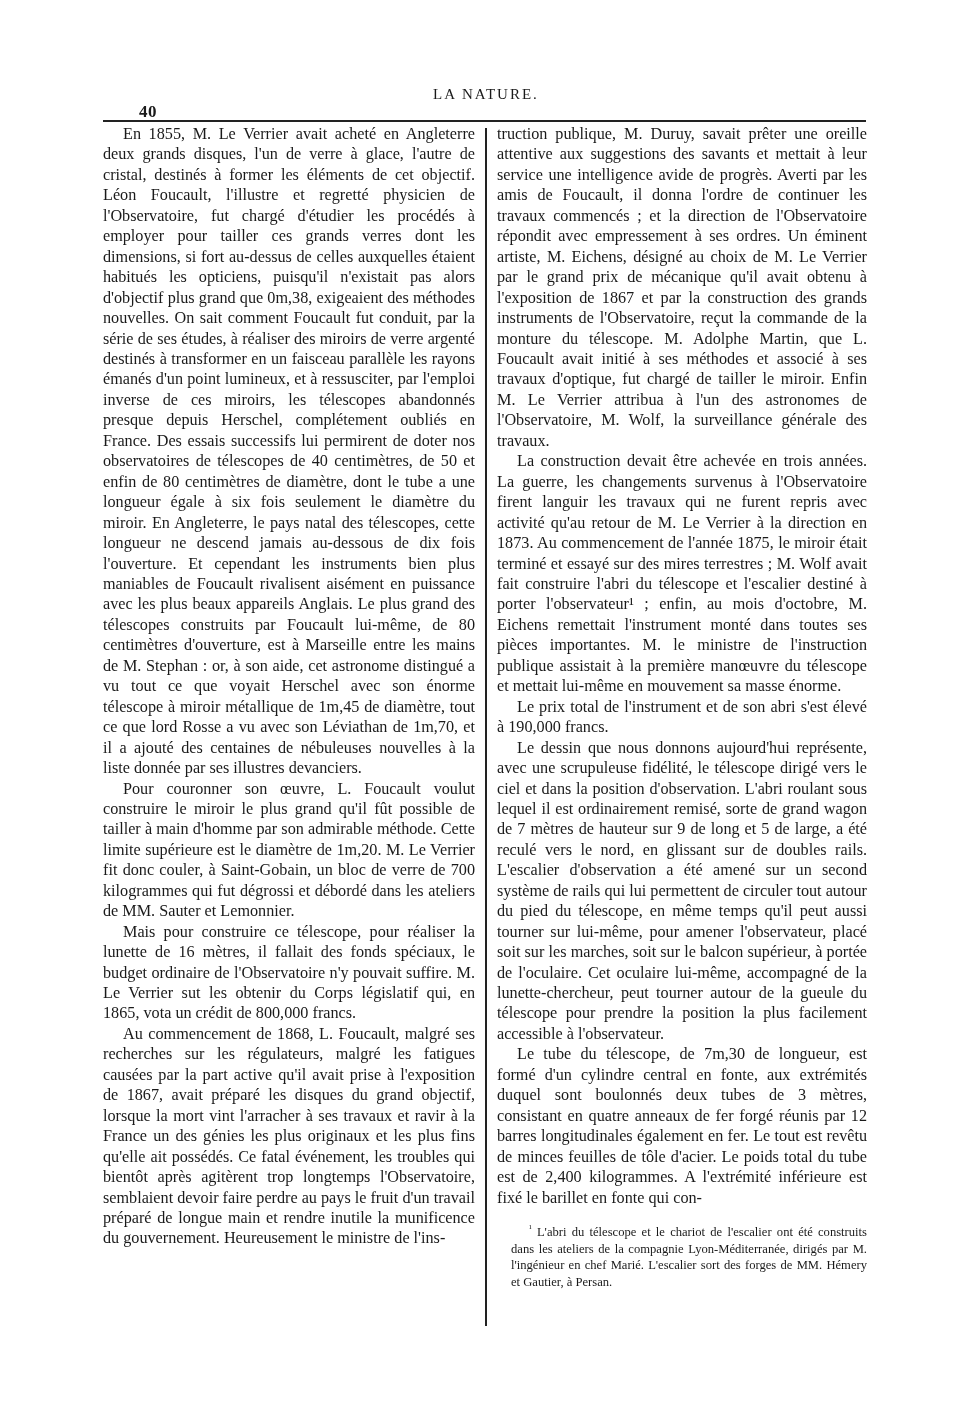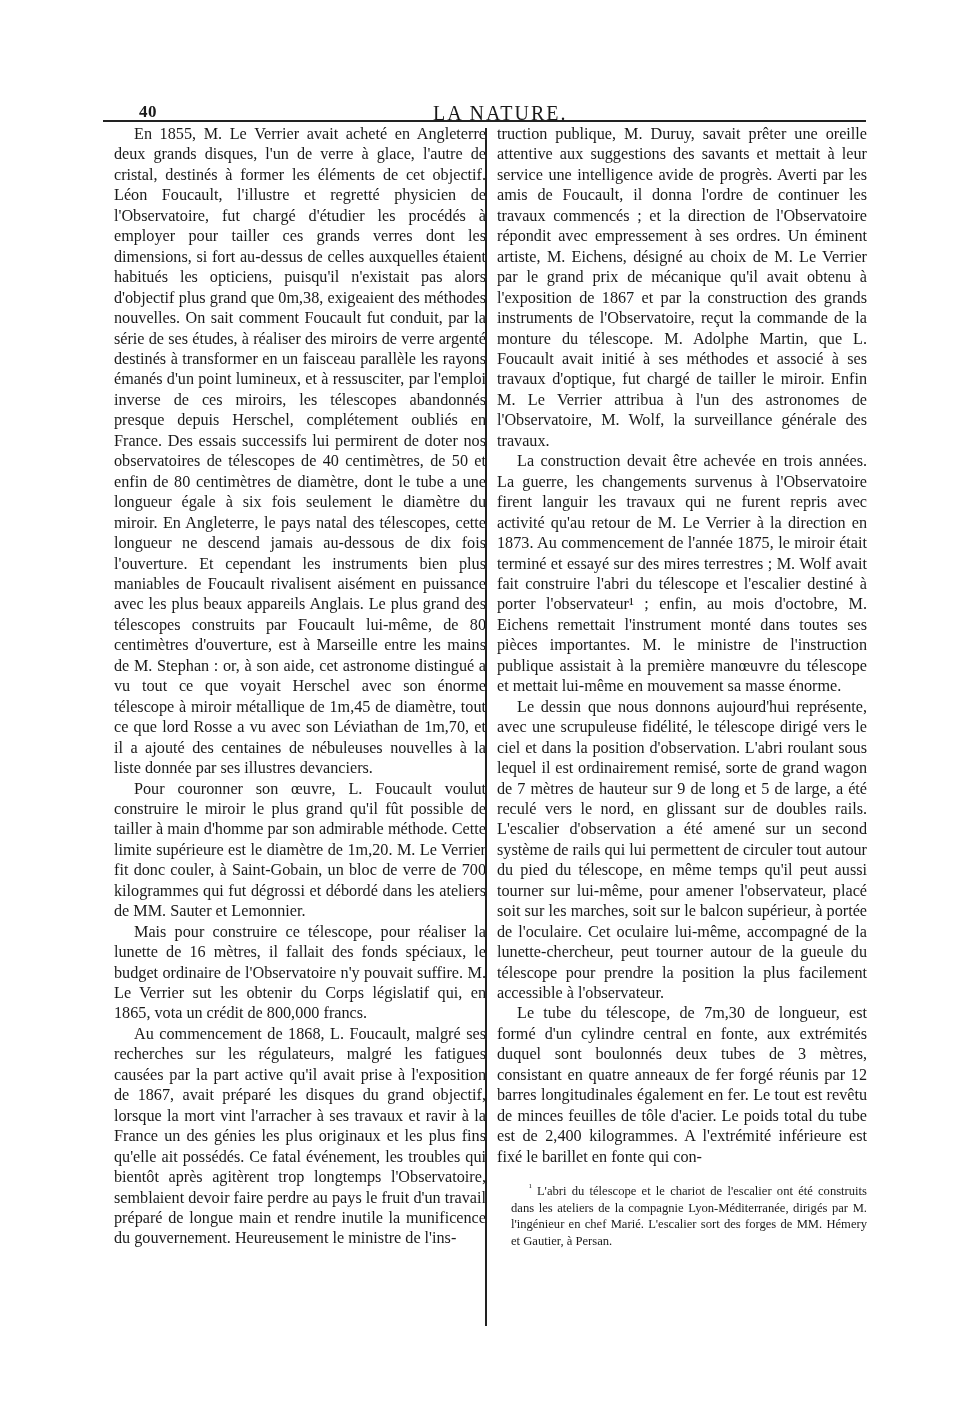--- a/index.html
+++ b/index.html
@@ -1,24 +1,24 @@
 <!DOCTYPE html>
 <html><head>
 <meta charset="utf-8">
 <style>
   html, body { margin: 0; padding: 0; background: #ffffff; }
   body { width: 966px; height: 1417px; position: relative; overflow: hidden;
          font-family: "Liberation Serif", "DejaVu Serif", serif; color: #1a1a1a; }
   .page-header { position: absolute; left: 103px; top: 86px; width: 762px; height: 24px; }
   .page-number { position: absolute; left: 0; top: 16px; font-size: 17px; font-weight: bold; letter-spacing: 0.5px; margin-left: 36px; }
-  .running-title { position: absolute; left: 330px; top: 16px; font-size: 20px; letter-spacing: 2px; }
+  .running-title { position: absolute; left: 330px; top: 0; font-size: 15px; letter-spacing: 2px; }
   .header-rule { position: absolute; left: 103px; top: 120px; width: 763px; height: 2px; background: #222; }
   .column { position: absolute; top: 124px; width: 372px; font-size: 16.2px; line-height: 20.45px; text-align: justify;
             hyphens: none; }
-  .col-left { left: 114px; }
+  .col-left { left: 103px; }
   .col-right { left: 497px; width: 370px; }
   .col-divider { position: absolute; left: 485px; top: 128px; width: 1.5px; height: 1198px; background: #222; }
   p { margin: 0; text-indent: 20px; }
   p.no-indent { text-indent: 0; }
   .sup { font-size: 9px; vertical-align: super; line-height: 0; }
   .footnote { margin-top: 16px; font-size: 12.6px; line-height: 16.6px; text-indent: 18px; text-align: justify; margin-left: 14px; }
 </style>
 </head>
 <body>
 
@@ -33,19 +33,20 @@
   <p>Pour couronner son œuvre, L. Foucault voulut construire le miroir le plus grand qu'il fût possible de tailler à main d'homme par son admirable méthode. Cette limite supérieure est le diamètre de 1m,20. M. Le Verrier fit donc couler, à Saint-Gobain, un bloc de verre de 700 kilogrammes qui fut dégrossi et débordé dans les ateliers de MM. Sauter et Lemonnier.</p>
   <p>Mais pour construire ce télescope, pour réaliser la lunette de 16 mètres, il fallait des fonds spéciaux, le budget ordinaire de l'Observatoire n'y pouvait suffire. M. Le Verrier sut les obtenir du Corps législatif qui, en 1865, vota un crédit de 800,000 francs.</p>
   <p>Au commencement de 1868, L. Foucault, malgré ses recherches sur les régulateurs, malgré les fatigues causées par la part active qu'il avait prise à l'exposition de 1867, avait préparé les disques du grand objectif, lorsque la mort vint l'arracher à ses travaux et ravir à la France un des génies les plus originaux et les plus fins qu'elle ait possédés. Ce fatal événement, les troubles qui bientôt après agitèrent trop longtemps l'Observatoire, semblaient devoir faire perdre au pays le fruit d'un travail préparé de longue main et rendre inutile la munificence du gouvernement. Heureusement le ministre de l'ins-</p>
 </div>
 
 <div class="col-divider"></div>
 
 <div class="column col-right">
   <p class="no-indent">truction publique, M. Duruy, savait prêter une oreille attentive aux suggestions des savants et mettait à leur service une intelligence avide de progrès. Averti par les amis de Foucault, il donna l'ordre de continuer les travaux commencés ; et la direction de l'Observatoire répondit avec empressement à ses ordres. Un éminent artiste, M. Eichens, désigné au choix de M. Le Verrier par le grand prix de mécanique qu'il avait obtenu à l'exposition de 1867 et par la construction des grands instruments de l'Observatoire, reçut la commande de la monture du télescope. M. Adolphe Martin, que L. Foucault avait initié à ses méthodes et associé à ses travaux d'optique, fut chargé de tailler le miroir. Enfin M. Le Verrier attribua à l'un des astronomes de l'Observatoire, M. Wolf, la surveillance générale des travaux.</p>
   <p>La construction devait être achevée en trois années. La guerre, les changements survenus à l'Observatoire firent languir les travaux qui ne furent repris avec activité qu'au retour de M. Le Verrier à la direction en 1873. Au commencement de l'année 1875, le miroir était terminé et essayé sur des mires terrestres ; M. Wolf avait fait construire l'abri du télescope et l'escalier destiné à porter l'observateur¹ ; enfin, au mois d'octobre, M. Eichens remettait l'instrument monté dans toutes ses pièces importantes. M. le ministre de l'instruction publique assistait à la première manœuvre du télescope et mettait lui-même en mouvement sa masse énorme.</p>
+  <p>Le prix total de l'instrument et de son abri s'est élevé à 190,000 francs.</p>
   <p>Le dessin que nous donnons aujourd'hui représente, avec une scrupuleuse fidélité, le télescope dirigé vers le ciel et dans la position d'observation. L'abri roulant sous lequel il est ordinairement remisé, sorte de grand wagon de 7 mètres de hauteur sur 9 de long et 5 de large, a été reculé vers le nord, en glissant sur de doubles rails. L'escalier d'observation a été amené sur un second système de rails qui lui permettent de circuler tout autour du pied du télescope, en même temps qu'il peut aussi tourner sur lui-même, pour amener l'observateur, placé soit sur les marches, soit sur le balcon supérieur, à portée de l'oculaire. Cet oculaire lui-même, accompagné de la lunette-chercheur, peut tourner autour de la gueule du télescope pour prendre la position la plus facilement accessible à l'observateur.</p>
   <p>Le tube du télescope, de 7m,30 de longueur, est formé d'un cylindre central en fonte, aux extrémités duquel sont boulonnés deux tubes de 3 mètres, consistant en quatre anneaux de fer forgé réunis par 12 barres longitudinales également en fer. Le tout est revêtu de minces feuilles de tôle d'acier. Le poids total du tube est de 2,400 kilogrammes. A l'extrémité inférieure est fixé le barillet en fonte qui con-</p>
   <div class="footnote">
     <span class="sup">¹</span>
     <span>L'abri du télescope et le chariot de l'escalier ont été construits dans les ateliers de la compagnie Lyon-Méditerranée, dirigés par M. l'ingénieur en chef Marié. L'escalier sort des forges de MM. Hémery et Gautier, à Persan.</span>
   </div>
 </div>
 
 </body></html>

